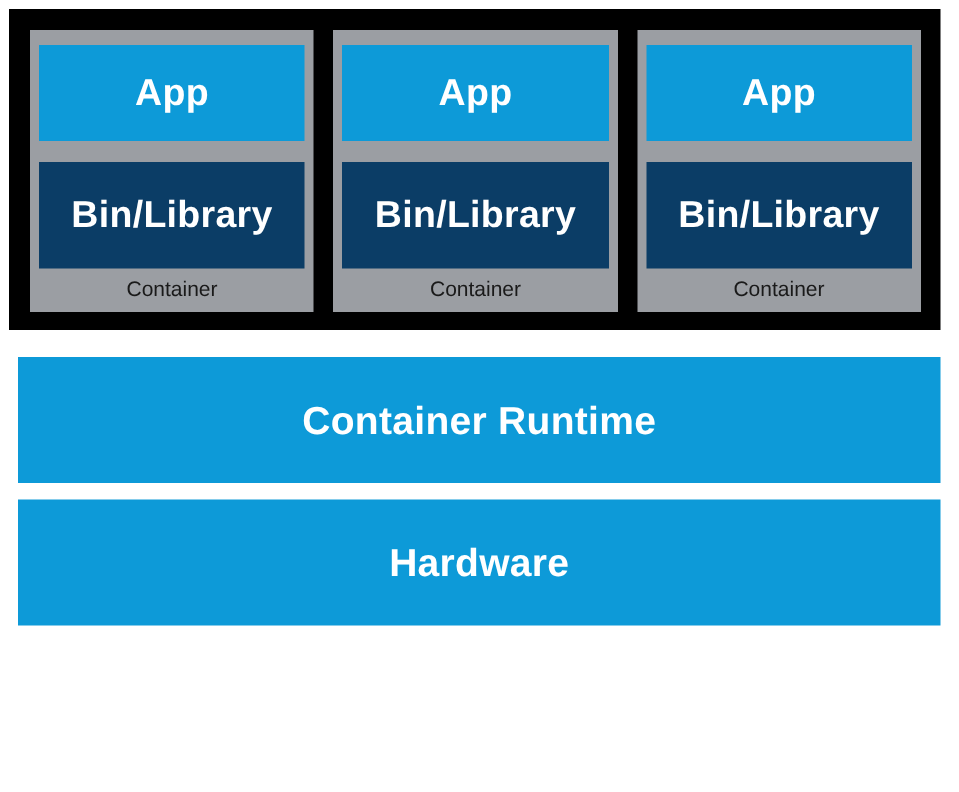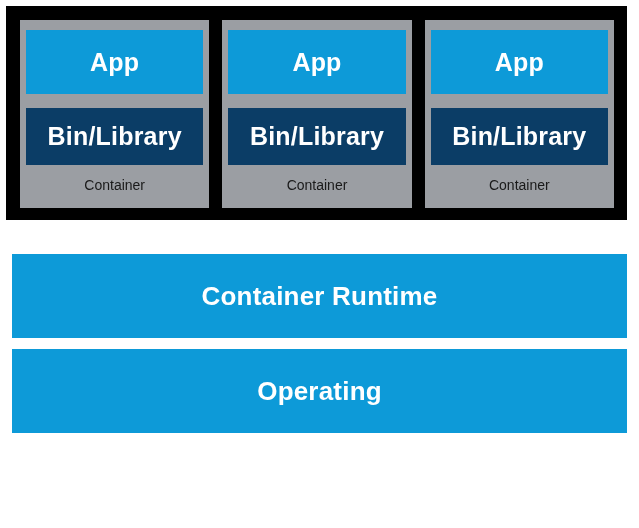--- a/index.html
+++ b/index.html
@@ -71,21 +71,21 @@
     white-space: nowrap;
   }
 
   .panel-gap {
     height: 14px;
     flex: 0 0 auto;
   }
 
   .bin-box {
     background: #0b3d66;
-    height: 57px;
+    height: 71px;
     display: flex;
     align-items: center;
     justify-content: center;
     box-sizing: border-box;
   }
 
   .bin-label {
     color: #ffffff;
     font-size: 25px;
     font-weight: bold;
@@ -120,21 +120,20 @@
     flex-direction: column;
   }
 
   .layer-bar {
     background: #0d9ad8;
     height: 84px;
     display: flex;
     align-items: center;
     justify-content: center;
     box-sizing: border-box;
-    margin-top: 16px;
   }
 
   .layer-bar.spaced {
     margin-top: 11px;
   }
 
   .layer-label {
     color: #ffffff;
     font-size: 26px;
     font-weight: bold;
@@ -192,18 +191,18 @@
   </div>
 
   <div class="layer-stack">
 
     <div class="layer-bar">
       <span class="layer-label">Container Runtime</span>
     </div>
 
 
     <div class="layer-bar spaced">
-      <span class="layer-label">Operating</span>
+      <span class="layer-label">Hardware</span>
     </div>
 
   </div>
 
 </div>
 
 </body></html>

